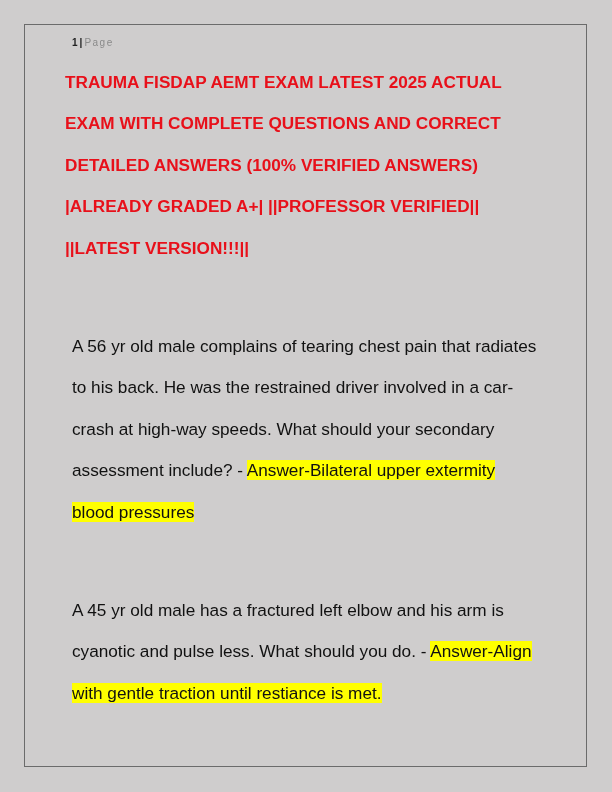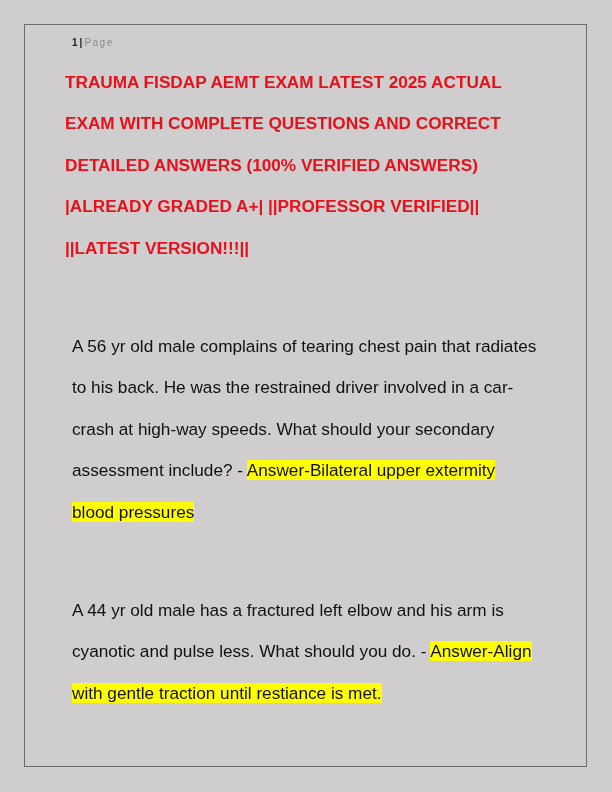--- a/index.html
+++ b/index.html
@@ -55,13 +55,13 @@
 <div class="page-border"></div>
 
 <div class="page-num">
   <b>1</b><span class="sep">|</span><span class="lbl">Page</span>
 </div>
 
 <h1 class="title">TRAUMA FISDAP AEMT EXAM LATEST 2025 ACTUAL EXAM WITH COMPLETE QUESTIONS AND CORRECT DETAILED ANSWERS (100% VERIFIED ANSWERS) |ALREADY GRADED A+| ||PROFESSOR VERIFIED|| ||LATEST VERSION!!!||</h1>
 
 <p class="qa qa1"><span>A 56 yr old male complains of tearing chest pain that radiates to his back. He was the restrained driver involved in a car-crash at high-way speeds. What should your secondary assessment include? - </span><span class="hl">Answer-Bilateral upper extermity blood pressures</span></p>
 
-<p class="qa qa2"><span>A 44 yr old male has a fractured left elbow and his arm is cyanotic and pulse less. What should you do. - </span><span class="hl">Answer-Align with gentle traction until restiance is met.</span></p>
+<p class="qa qa2"><span>A 45 yr old male has a fractured left elbow and his arm is cyanotic and pulse less. What should you do. - </span><span class="hl">Answer-Align with gentle traction until restiance is met.</span></p>
 
 </body></html>

